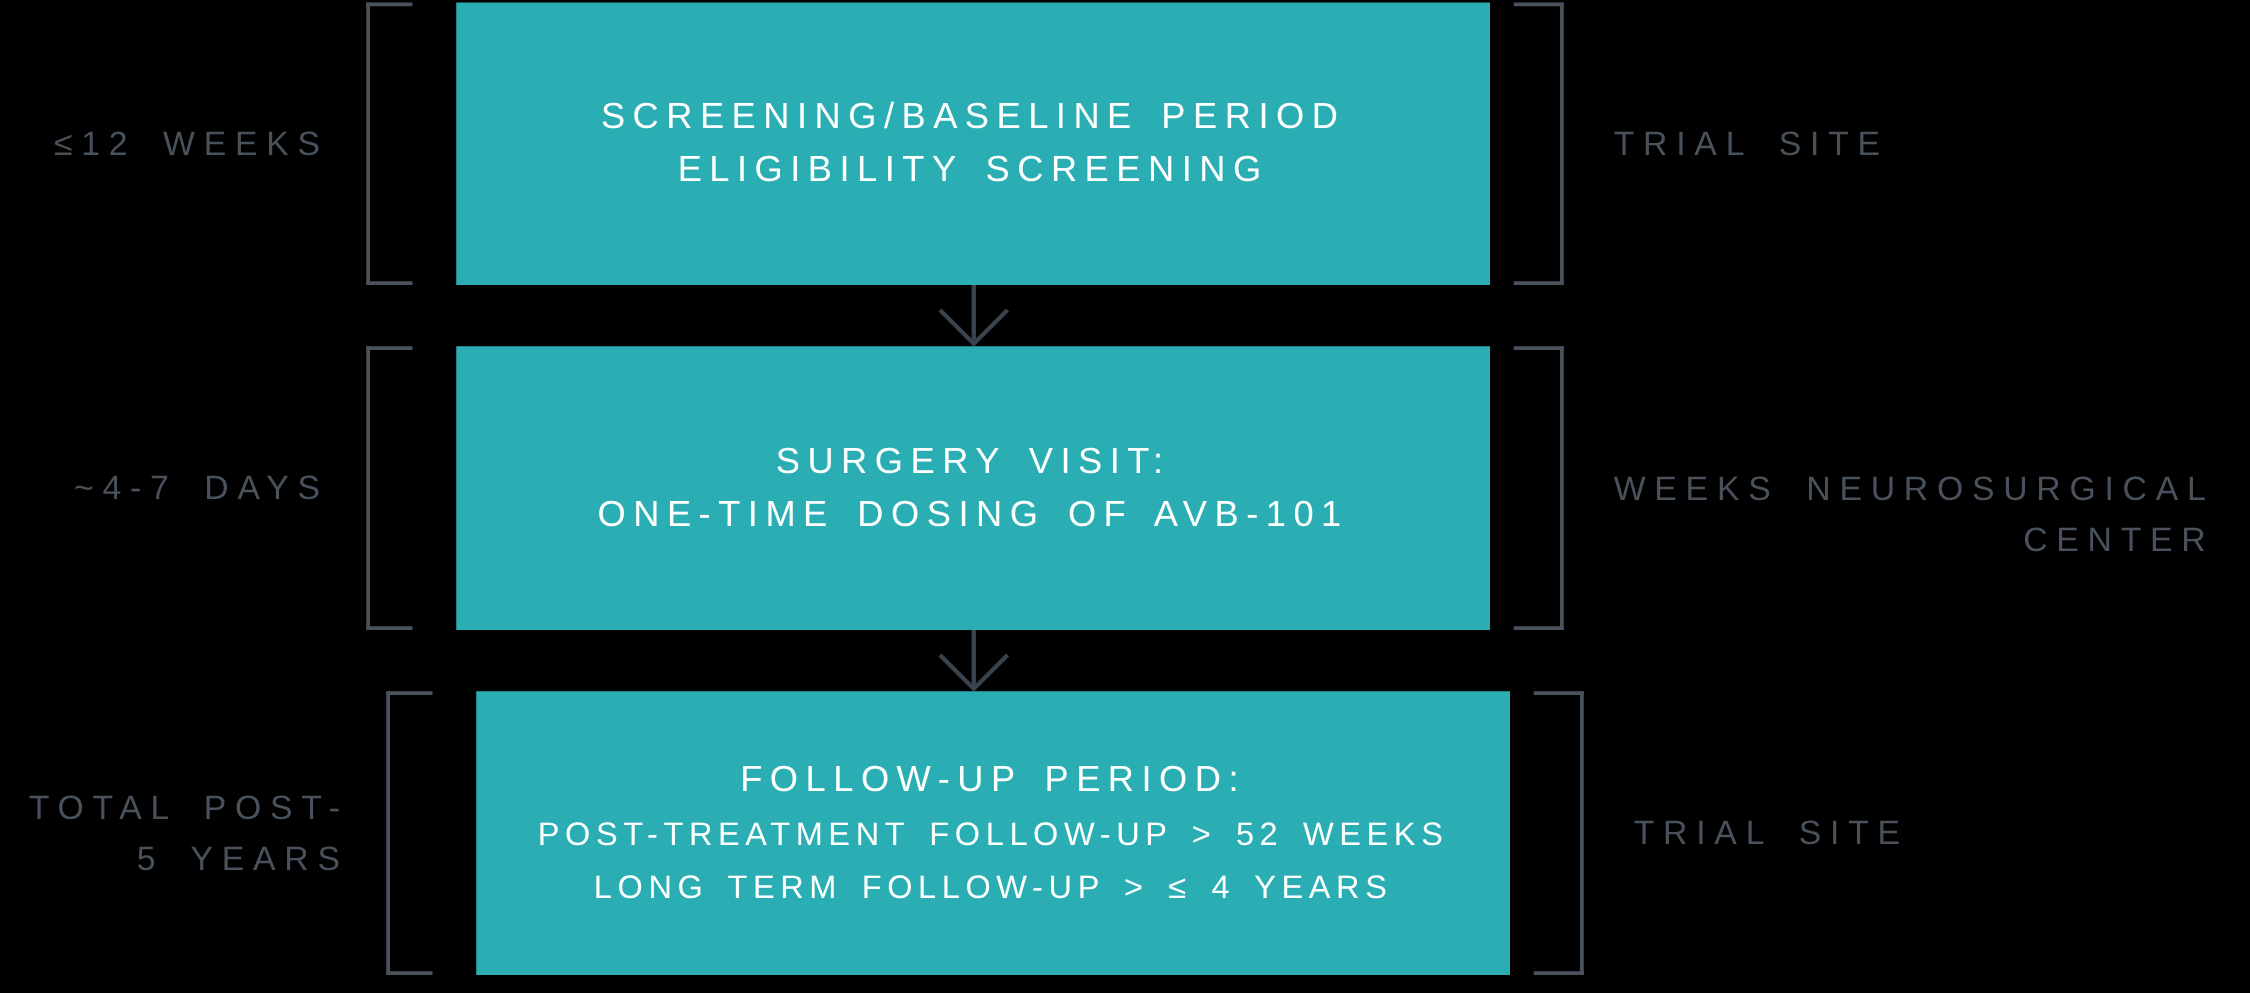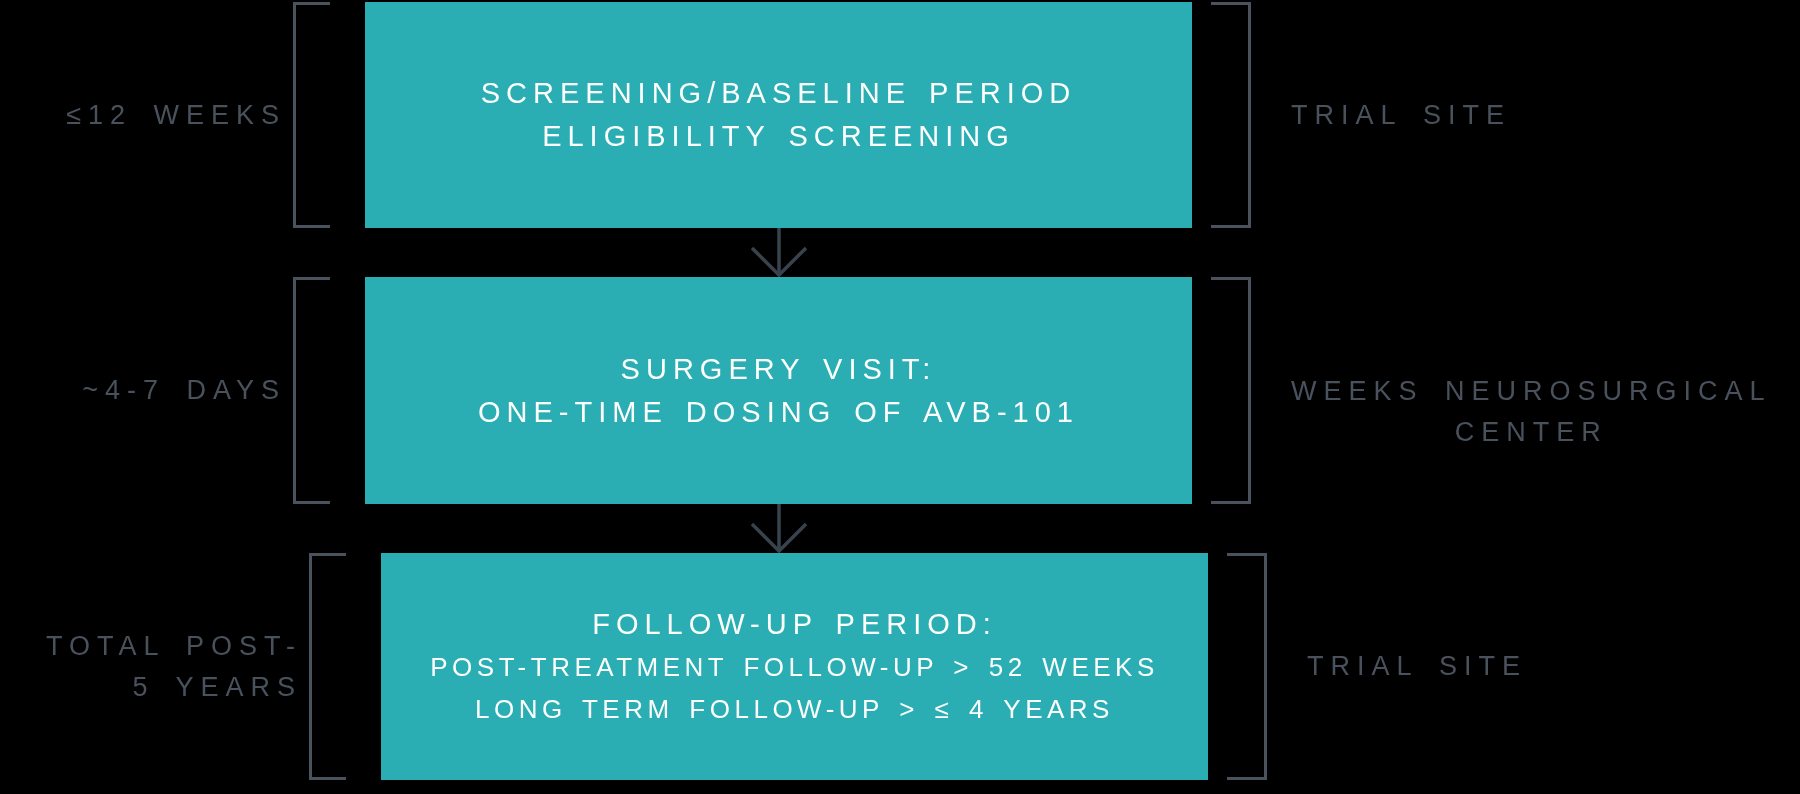--- a/index.html
+++ b/index.html
@@ -11,21 +11,21 @@
     font-family:"Liberation Sans", sans-serif;
   }
   .row{position:absolute;left:0;width:1800px;}
   .row-1{top:2px;height:226px;}
   .row-2{top:277px;height:227px;}
   .row-3{top:553px;height:227px;margin-left:16px;}
 
   
   .left-label{
     position:absolute;left:0;top:0;bottom:0;width:256px;
-    display:flex;flex-direction:column;justify-content:center;align-items:flex-end;padding-left:23px;
+    display:flex;flex-direction:column;justify-content:center;align-items:flex-end;
   }
   .lbl{
     font-size:27px;letter-spacing:7px;word-spacing:7px;
     color:#49525C;line-height:41px;white-space:nowrap;margin-right:-7px;
   }
 
   
   .bracket{position:absolute;top:0;bottom:0;}
   .bracket-open{
     left:293px;width:34px;
@@ -44,21 +44,21 @@
   }
   .box-line{
     color:#FDFFFF;font-size:29px;letter-spacing:6px;word-spacing:4px;
     line-height:43px;white-space:nowrap;
   }
   .box-line.sub{font-size:26px;letter-spacing:4.5px;line-height:42px;}
 
   
   .right-label{
     position:absolute;left:1291px;top:0;bottom:0;
-    display:flex;flex-direction:column;justify-content:center;align-items:center;text-decoration:underline;
+    display:flex;flex-direction:column;justify-content:center;align-items:flex-end;text-decoration:underline;
   }
   .right-label.offset{padding-top:42px;}
 
   
   .arrow{position:absolute;left:749px;width:60px;height:49px;}
   .arrow-1{top:228px;}
   .arrow-2{top:504px;}
   .arrow svg{display:block;width:60px;height:49px;}
 </style>
 </head>

